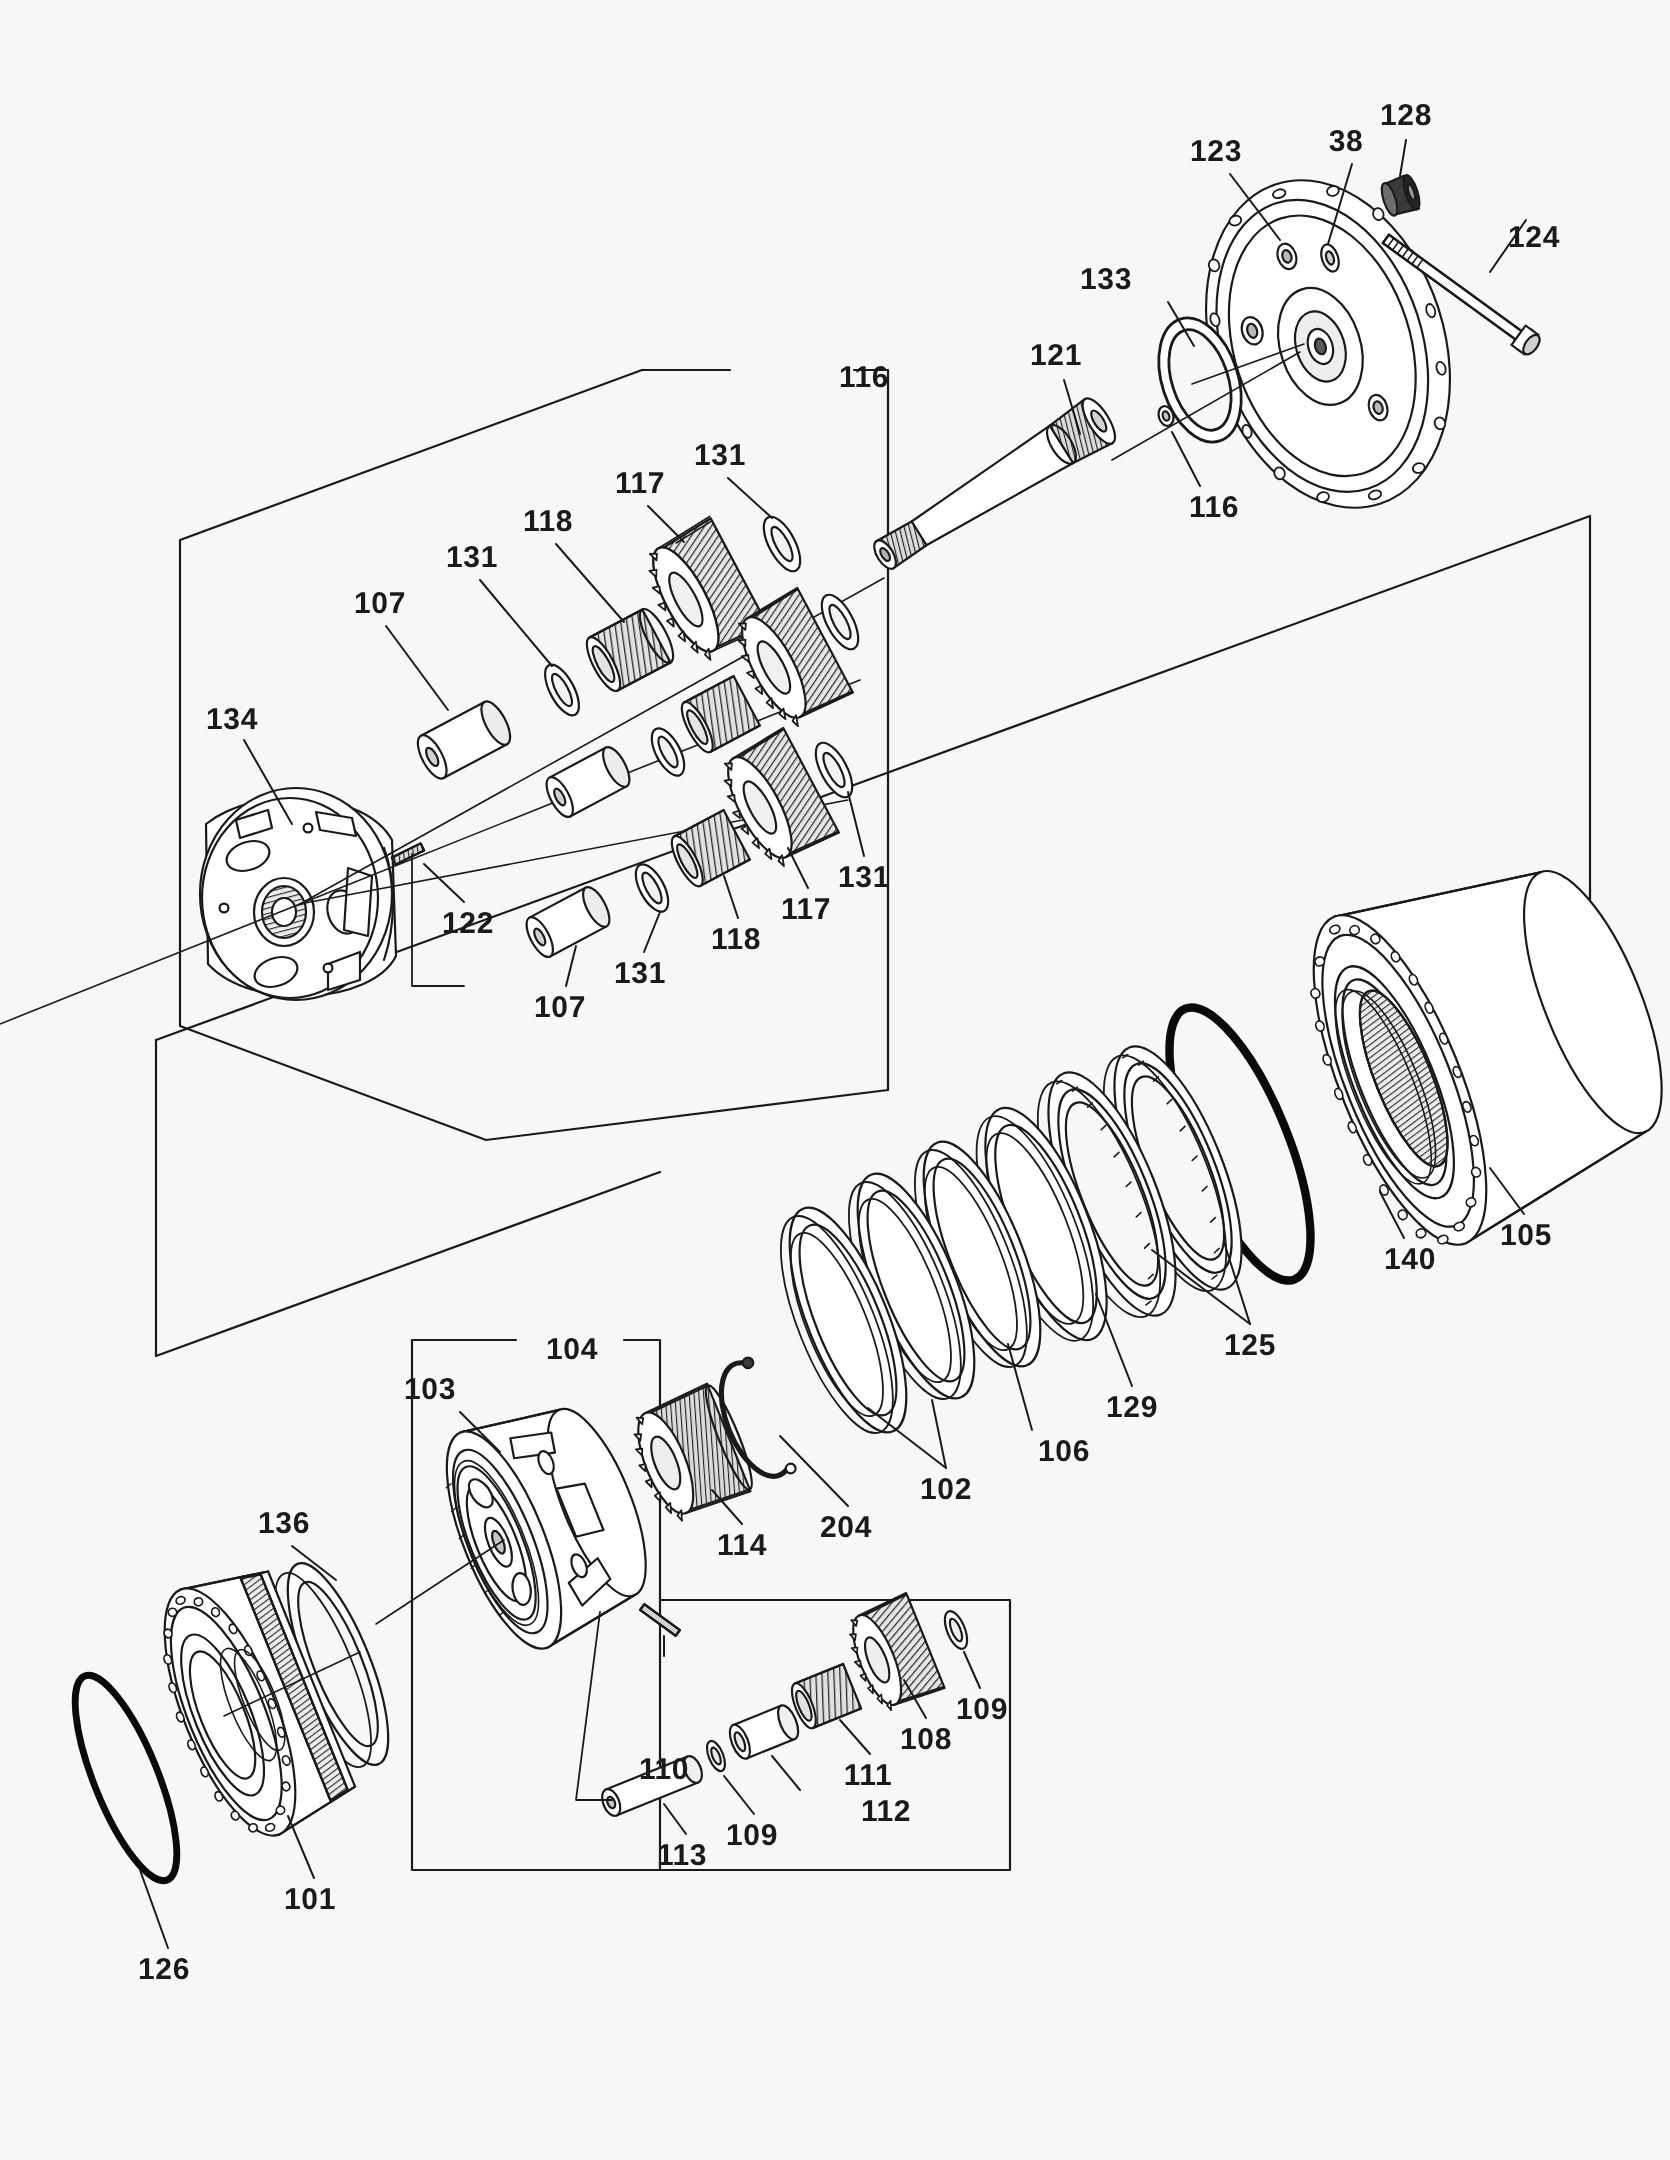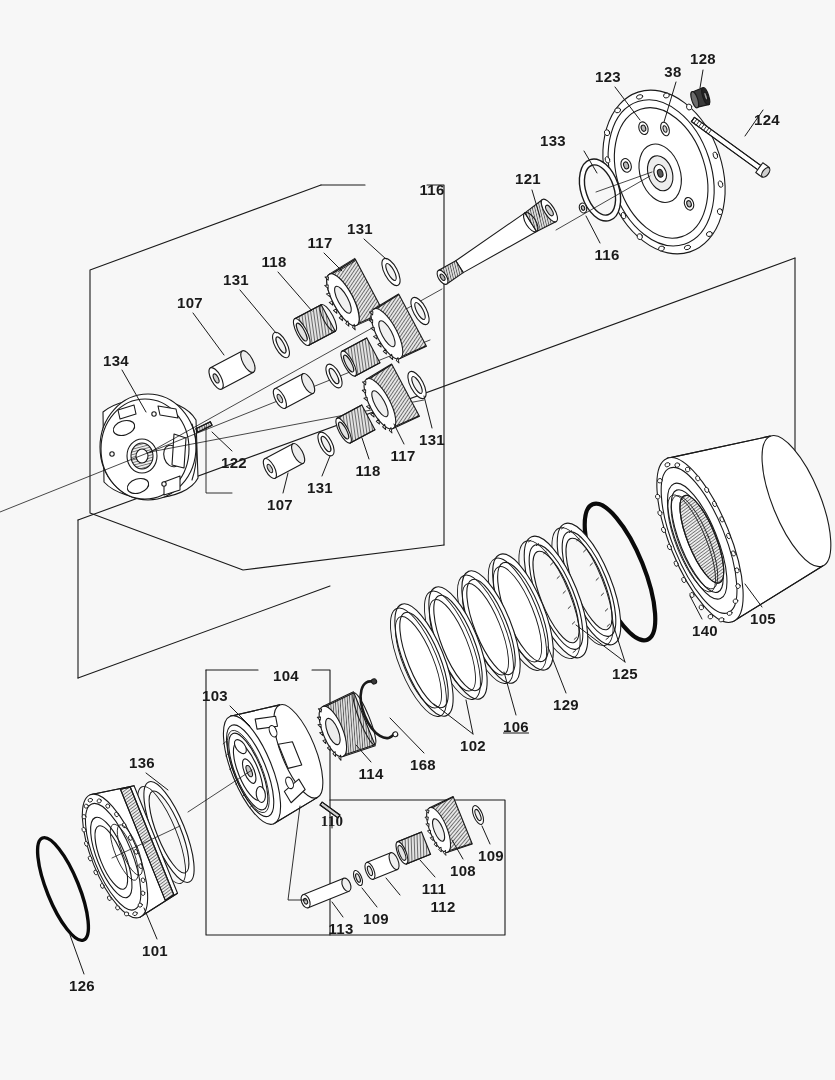--- a/index.html
+++ b/index.html
@@ -671,32 +671,32 @@
   <div class="lbl" style="left:280px; top:504px;">107</div>
   <div class="lbl" style="left:320px; top:487px;">131</div>
   <div class="lbl" style="left:368px; top:470px;">118</div>
   <div class="lbl" style="left:403px; top:455px;">117</div>
   <div class="lbl" style="left:432px; top:439px;">131</div>
 
   <div class="lbl" style="left:763px; top:618px;text-align:center;">105</div>
   <div class="lbl" style="left:705px; top:630px;">140</div>
   <div class="lbl" style="left:625px; top:673px;">125</div>
   <div class="lbl" style="left:566px; top:704px;">129</div>
-  <div class="lbl" style="left:516px; top:726px;text-decoration:underline;">106</div>
+  <div class="lbl" style="left:532px; top:726px;">106</div>
   <div class="lbl" style="left:473px; top:745px;">102</div>
-  <div class="lbl" style="left:423px; top:764px;">168</div>
+  <div class="lbl" style="left:423px; top:764px;">204</div>
   <div class="lbl" style="left:371px; top:773px;">114</div>
 
   <div class="lbl" style="left:286px; top:675px;">104</div>
   <div class="lbl" style="left:215px; top:695px;">103</div>
   <div class="lbl" style="left:142px; top:762px;">136</div>
   <div class="lbl" style="left:155px; top:950px;text-align:center;">101</div>
   <div class="lbl" style="left:82px;  top:985px;">126</div>
 
-  <div class="lbl" style="left:332px; top:821px;font-family:Liberation Serif, serif;">110</div>
+  <div class="lbl" style="left:332px; top:885px;">110</div>
   <div class="lbl" style="left:341px; top:928px;">113</div>
   <div class="lbl" style="left:376px; top:918px;">109</div>
   <div class="lbl" style="left:399px; top:906px;margin-left:44px;">112</div>
   <div class="lbl" style="left:434px; top:888px;">111</div>
   <div class="lbl" style="left:463px; top:870px;">108</div>
   <div class="lbl" style="left:491px; top:855px;">109</div>
 
 </div>
 
 </body></html>

